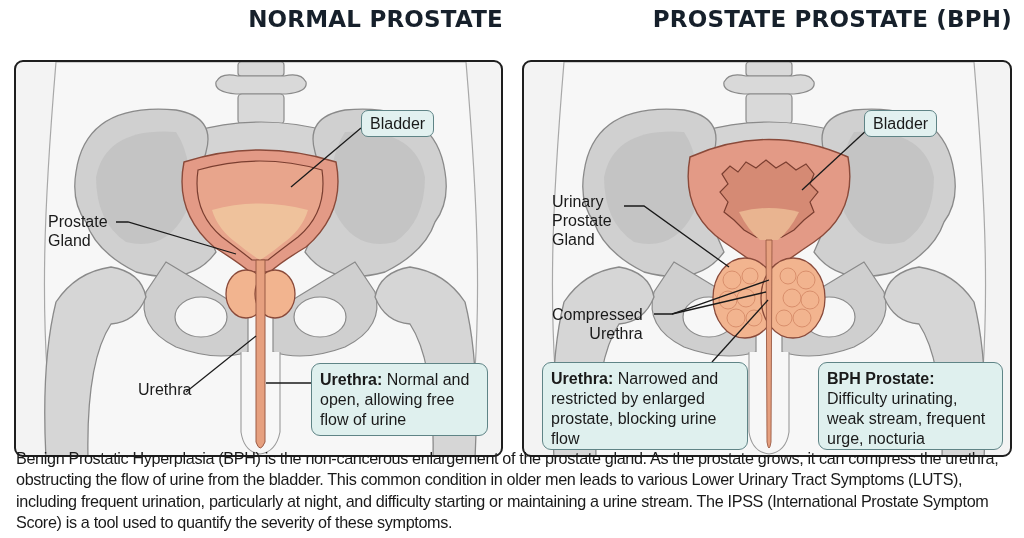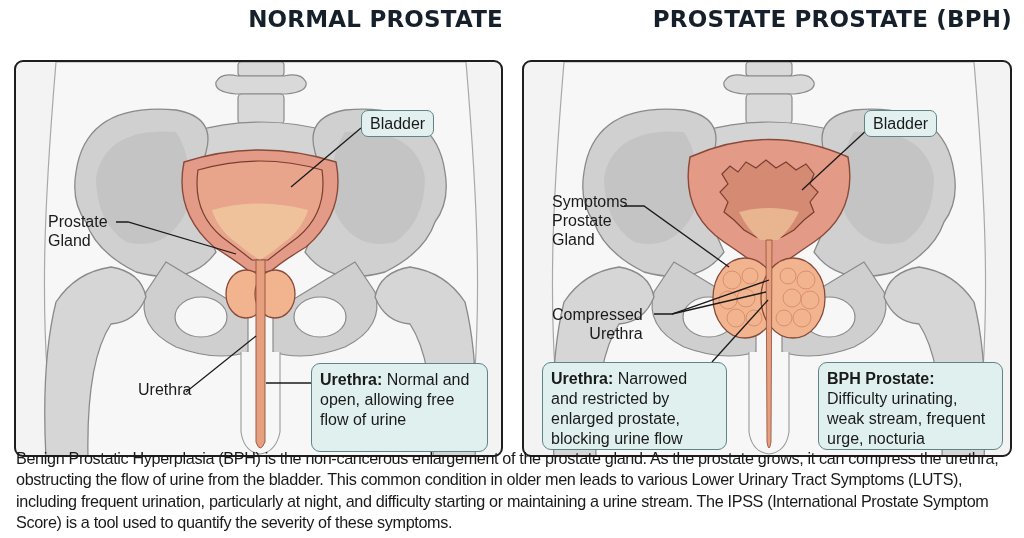--- a/index.html
+++ b/index.html
@@ -94,21 +94,21 @@
       <line x1="250" y1="321" x2="296" y2="321"></line>
     </g>
   </svg>
 
   <div class="pill" style="left:345px; top:48px;">Bladder</div>
   <div class="label" style="left:32px; top:150px;">
     <div>Prostate</div>
     <div>Gland</div>
   </div>
   <div class="label" style="left:122px; top:318px;">Urethra</div>
-  <div class="callout" style="left:295px; top:301px; width:177px; height:89px;">
+  <div class="callout" style="left:295px; top:301px; width:177px; height:73px;">
     <b>Urethra:</b><span> Normal and open, allowing free flow of urine</span>
   </div>
 </div>
 
 <div class="panel" style="left:522px; width:490px;">
   <svg width="490" height="397" viewBox="0 0 490 397">
     <path d="M40 0 C30 120 20 260 40 397 L450 397 C470 260 460 120 450 0 Z" fill="#f7f7f7" stroke="#a8a8a8" stroke-width="1.2"></path>
     <g fill="#d9d9d9" stroke="#8a8a8a" stroke-width="1.2">
       <rect x="222" y="0" width="46" height="14" rx="3"></rect>
       <path d="M200 20 Q205 10 222 14 L268 14 Q285 10 290 20 Q292 30 270 32 L220 32 Q198 30 200 20 Z"></path>
@@ -157,29 +157,29 @@
       <line x1="345" y1="66" x2="278" y2="128"></line>
       <polyline points="100,144 120,144 205,205"></polyline>
       <polyline points="130,252 148,252 245,218"></polyline>
       <line x1="148" y1="252" x2="242" y2="230"></line>
       <line x1="188" y1="300" x2="244" y2="238"></line>
     </g>
   </svg>
 
   <div class="pill" style="left:340px; top:48px;">Bladder</div>
   <div class="label" style="left:28px; top:130px;">
-    <div>Symptoms</div>
+    <div>Urinary</div>
     <div>Prostate</div>
     <div>Gland</div>
   </div>
   <div class="label" style="left:28px; top:243px;text-align:right;">
     <div>Compressed</div>
     <div>Urethra</div>
   </div>
-  <div class="callout" style="left:18px; top:300px; width:185px; height:88px;">
+  <div class="callout" style="left:18px; top:300px; width:206px; height:88px;">
     <b>Urethra:</b><span> Narrowed and restricted by enlarged prostate, blocking urine flow</span>
   </div>
   <div class="callout" style="left:294px; top:300px; width:185px; height:88px;">
     <div style="font-weight:bold;">BPH Prostate:</div>
     <div>Difficulty urinating, weak stream, frequent urge, nocturia</div>
   </div>
 </div>
 
 <div class="desc">Benign Prostatic Hyperplasia (BPH) is the non-cancerous enlargement of the prostate gland. As the prostate grows, it can compress the urethra, obstructing the flow of urine from the bladder. This common condition in older men leads to various Lower Urinary Tract Symptoms (LUTS), including frequent urination, particularly at night, and difficulty starting or maintaining a urine stream. The IPSS (International Prostate Symptom Score) is a tool used to quantify the severity of these symptoms.</div>
 

